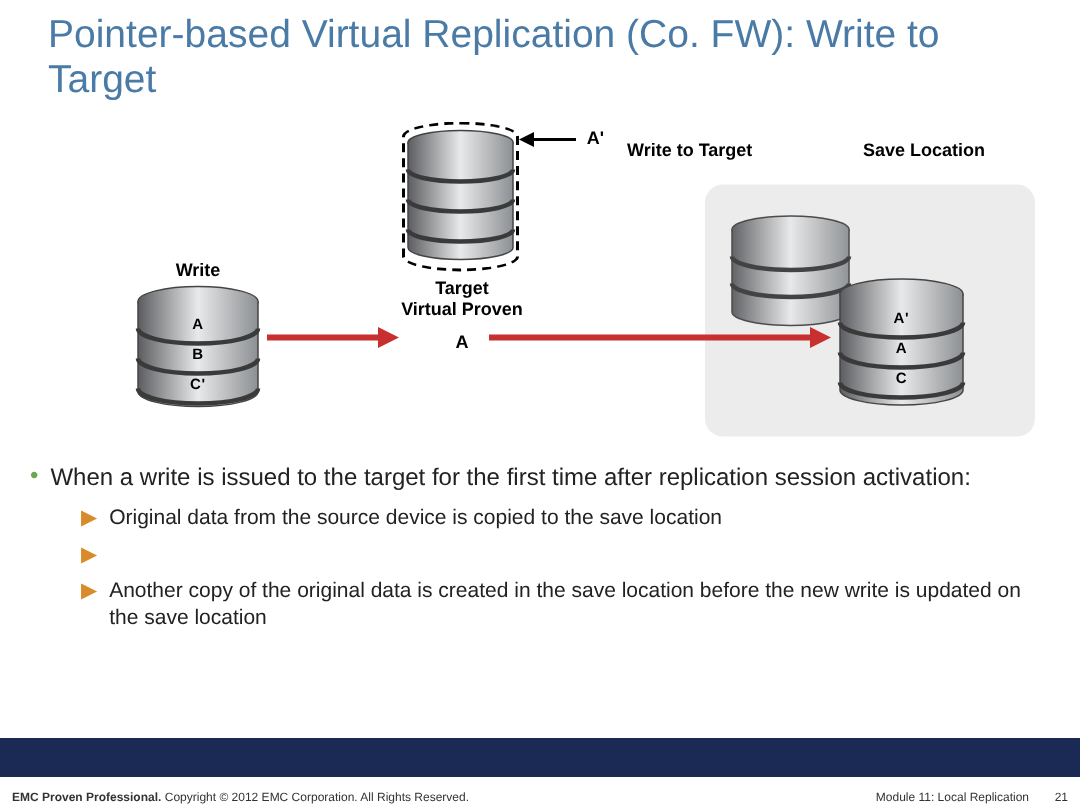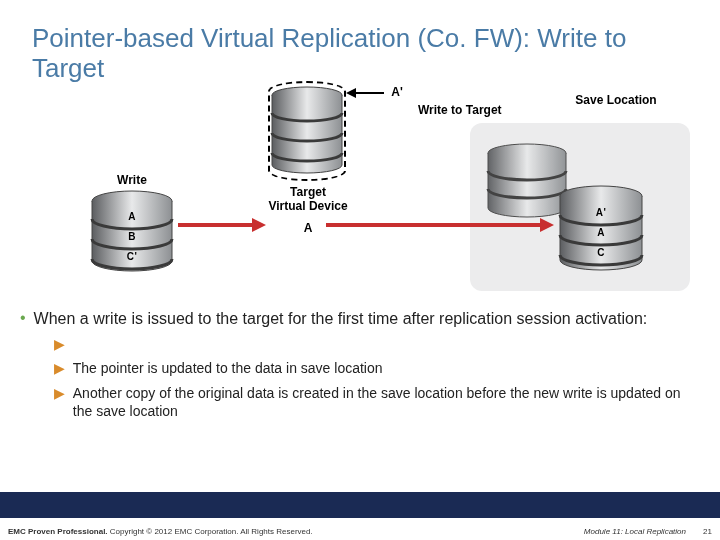--- a/index.html
+++ b/index.html
@@ -1,35 +1,35 @@
 <!DOCTYPE html>
 <html><head>
 <meta charset="utf-8">
 <style>
   * { margin: 0; padding: 0; box-sizing: border-box; }
   body { width: 720px; height: 540px; font-family: Arial, Helvetica, sans-serif; background: #fff; position: relative; }
-  .title { position: absolute; left: 32px; top: 24px; right: 20px; font-size: 26px; color: #4a7ba6; line-height: 1.15; }
+  .title { position: absolute; left: 32px; top: 8px; right: 20px; font-size: 26px; color: #4a7ba6; line-height: 1.15; }
   .diagram { position: absolute; left: 30px; top: 85px; width: 660px; height: 215px; }
   .dlabel { position: absolute; font-size: 12px; font-weight: bold; text-align: center; color: #000; }
   .save-container { position: absolute; left: 440px; top: 38px; width: 220px; height: 168px; background: #ececed; border-radius: 12px; }
   .db { position: absolute; }
   .db svg { display: block; }
   .db-layers { position: absolute; width: 100%; }
   .db-layer { position: absolute; left: 0; width: 100%; font-size: 10px; font-weight: bold; text-align: center; letter-spacing: .5px; }
   .virt-outline { position: absolute; left: 238px; top: -4px; width: 78px; height: 100px; border: 2px dashed #000; border-radius: 39px/10px; }
 
   .bullet-block { position: absolute; left: 20px; top: 308px; right: 20px; font-size: 16px; color: #222; line-height: 1.32; }
   .lead { display: flex; }
   .lead .dot { color: #6aa84f; font-size: 16px; margin-right: 8px; line-height: 1.3; }
   .sub { margin-left: 34px; margin-top: 6px; display: flex; font-size: 14px; }
   .sub .arrow { color: #d98b2b; font-size: 14px; margin-right: 8px; line-height: 1.3; }
   .footer-band { position: absolute; left: 0; bottom: 22px; width: 100%; height: 26px; background: #1a2a54; }
   .footer-text { position: absolute; left: 8px; bottom: 4px; font-size: 8px; color: #333; }
   .footer-text b { font-weight: bold; }
-  .footer-right { position: absolute; right: 34px; bottom: 4px; font-size: 8px; color: #333; font-style: italic; }
+  .footer-right { position: absolute; right: 34px; bottom: 4px; font-size: 8px; color: #333; }
   .pagenum { position: absolute; right: 8px; bottom: 4px; font-size: 8px; color: #333; margin-left: 21px; }
 
   .arrow-line { position: absolute; height: 0; }
   .arrow-line .shaft { position: absolute; height: 4px; background: #c82f2f; top: -2px; }
   .arrow-line::after { content: ""; position: absolute; right: -2px; top: -7px; border-left: 14px solid #c82f2f; border-top: 7px solid transparent; border-bottom: 7px solid transparent; }
 </style>
 </head>
 <body>
 
 <div class="title">Pointer-based Virtual Replication (Co. FW): Write to Target</div>
@@ -76,24 +76,24 @@
       <path d="M2 48 a35 8 0 0 0 70 0" fill="none" stroke="#3a3a3a" stroke-width="3"></path>
       <path d="M2 68 a35 8 0 0 0 70 0" fill="none" stroke="#3a3a3a" stroke-width="3"></path>
     </svg>
   </div>
 
   <svg style="position:absolute; left:316px; top:0px" width="40" height="20">
     <line x1="38" y1="8" x2="8" y2="8" stroke="#000" stroke-width="2"></line>
     <polygon points="0,8 10,3 10,13" fill="#000"></polygon>
   </svg>
   <div class="dlabel" style="left:358px; top:0px; width:18px">A'</div>
-  <div class="dlabel" style="left:388px; top:18px; width:90px; text-align:left">Write to Target</div>
+  <div class="dlabel" style="left:388px; top:8px; width:90px; text-align:left">Write to Target</div>
 
   <div class="dlabel" style="left:230px; top:100px; width:96px; white-space:pre-line">Target
-Virtual Device</div>
+Virtual Proven</div>
 
   <div class="dlabel" style="left:268px; top:136px; width:20px">A</div>
 
   <div class="dlabel" style="left:536px; top:8px; width:100px; text-align:center">Save Location</div>
 
   <div class="save-container"></div>
 
   <div class="db" style="left:456px; top:58px; width:82px; opacity:.95">
     <svg width="82" height="80" viewBox="0 0 82 80">
       <defs>
@@ -141,24 +141,24 @@
 
 </div>
 
 <div class="bullet-block">
   <div class="lead">
     <span class="dot">•</span>
     <span>When a write is issued to the target for the first time after replication session activation:</span>
   </div>
   <div class="sub">
     <span class="arrow">▶</span>
+    <span>Original data from the source device is copied to the save location</span>
   </div>
   <div class="sub">
     <span class="arrow">▶</span>
-    <span>The pointer is updated to the data in save location</span>
   </div>
   <div class="sub">
     <span class="arrow">▶</span>
     <span>Another copy of the original data is created in the save location before the new write is updated on the save location</span>
   </div>
 </div>
 
 <div class="footer-band"></div>
 <div class="footer-text">
   <b>EMC Proven Professional.</b><span> Copyright © 2012 EMC Corporation. All Rights Reserved.</span>

